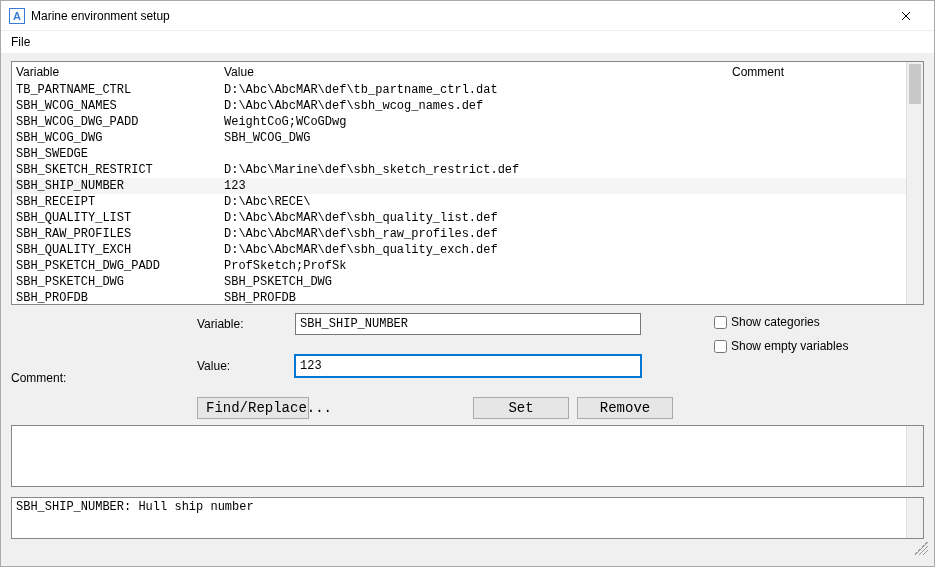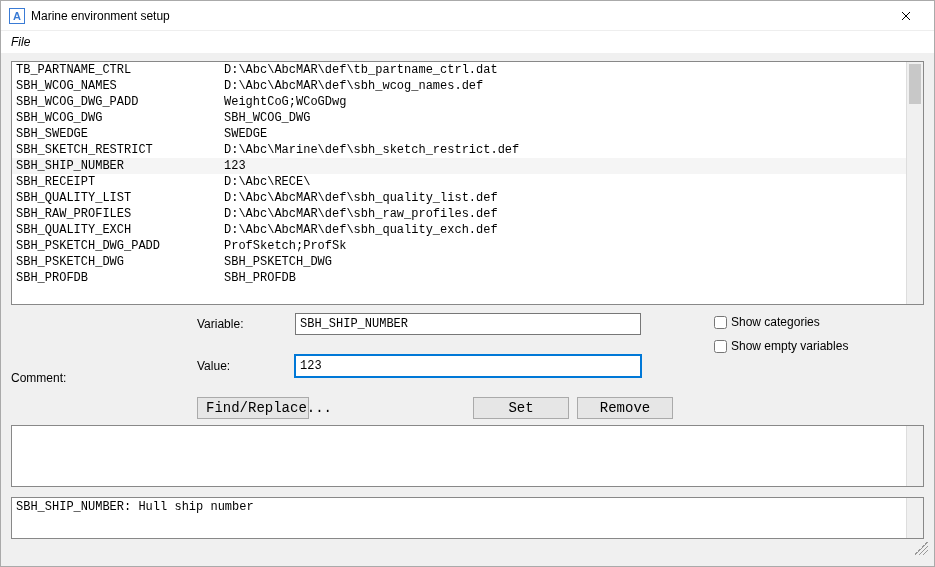--- a/index.html
+++ b/index.html
@@ -42,21 +42,20 @@
 .menubar {
   height: 22px;
   padding: 0 4px;
   display: flex;
   align-items: center;
 }
 .menubar .menu-item {
   padding: 2px 6px;
   font-size: 12px;
   cursor: pointer;
-  font-style: italic;
 }
 .client {
   padding: 8px 10px 6px 10px;
   background: #f0f0f0;
   height: calc(100% - 52px);
   display: flex;
   flex-direction: column;
 }
 .listbox-wrap {
   border: 1px solid #888;
@@ -210,20 +209,25 @@
 </div>
 
 <div class="menubar">
   <div class="menu-item">File</div>
 </div>
 
 <div class="client">
 
   <div class="listbox-wrap">
     <div class="listbox">
+      <div class="listbox-head">
+        <div class="col-var">Variable</div>
+        <div class="col-val">Value</div>
+        <div class="col-com">Comment</div>
+      </div>
       <div id="rows-container">
           <div class="listbox-row bold">
             <div class="col-var">TB_PARTNAME_CTRL</div>
             <div class="col-val">D:\Abc\AbcMAR\def\tb_partname_ctrl.dat</div>
             <div class="col-com"></div>
           </div>
           <div class="listbox-row">
             <div class="col-var">SBH_WCOG_NAMES</div>
             <div class="col-val">D:\Abc\AbcMAR\def\sbh_wcog_names.def</div>
             <div class="col-com"></div>
@@ -233,21 +237,20 @@
             <div class="col-val">WeightCoG;WCoGDwg</div>
             <div class="col-com"></div>
           </div>
           <div class="listbox-row bold">
             <div class="col-var">SBH_WCOG_DWG</div>
             <div class="col-val">SBH_WCOG_DWG</div>
             <div class="col-com"></div>
           </div>
           <div class="listbox-row bold">
             <div class="col-var">SBH_SWEDGE</div>
-            <div class="col-val">SWEDGE</div>
             <div class="col-com"></div>
           </div>
           <div class="listbox-row bold">
             <div class="col-var">SBH_SKETCH_RESTRICT</div>
             <div class="col-val">D:\Abc\Marine\def\sbh_sketch_restrict.def</div>
             <div class="col-com"></div>
           </div>
           <div class="listbox-row bold selected">
             <div class="col-var">SBH_SHIP_NUMBER</div>
             <div class="col-val">123</div>

